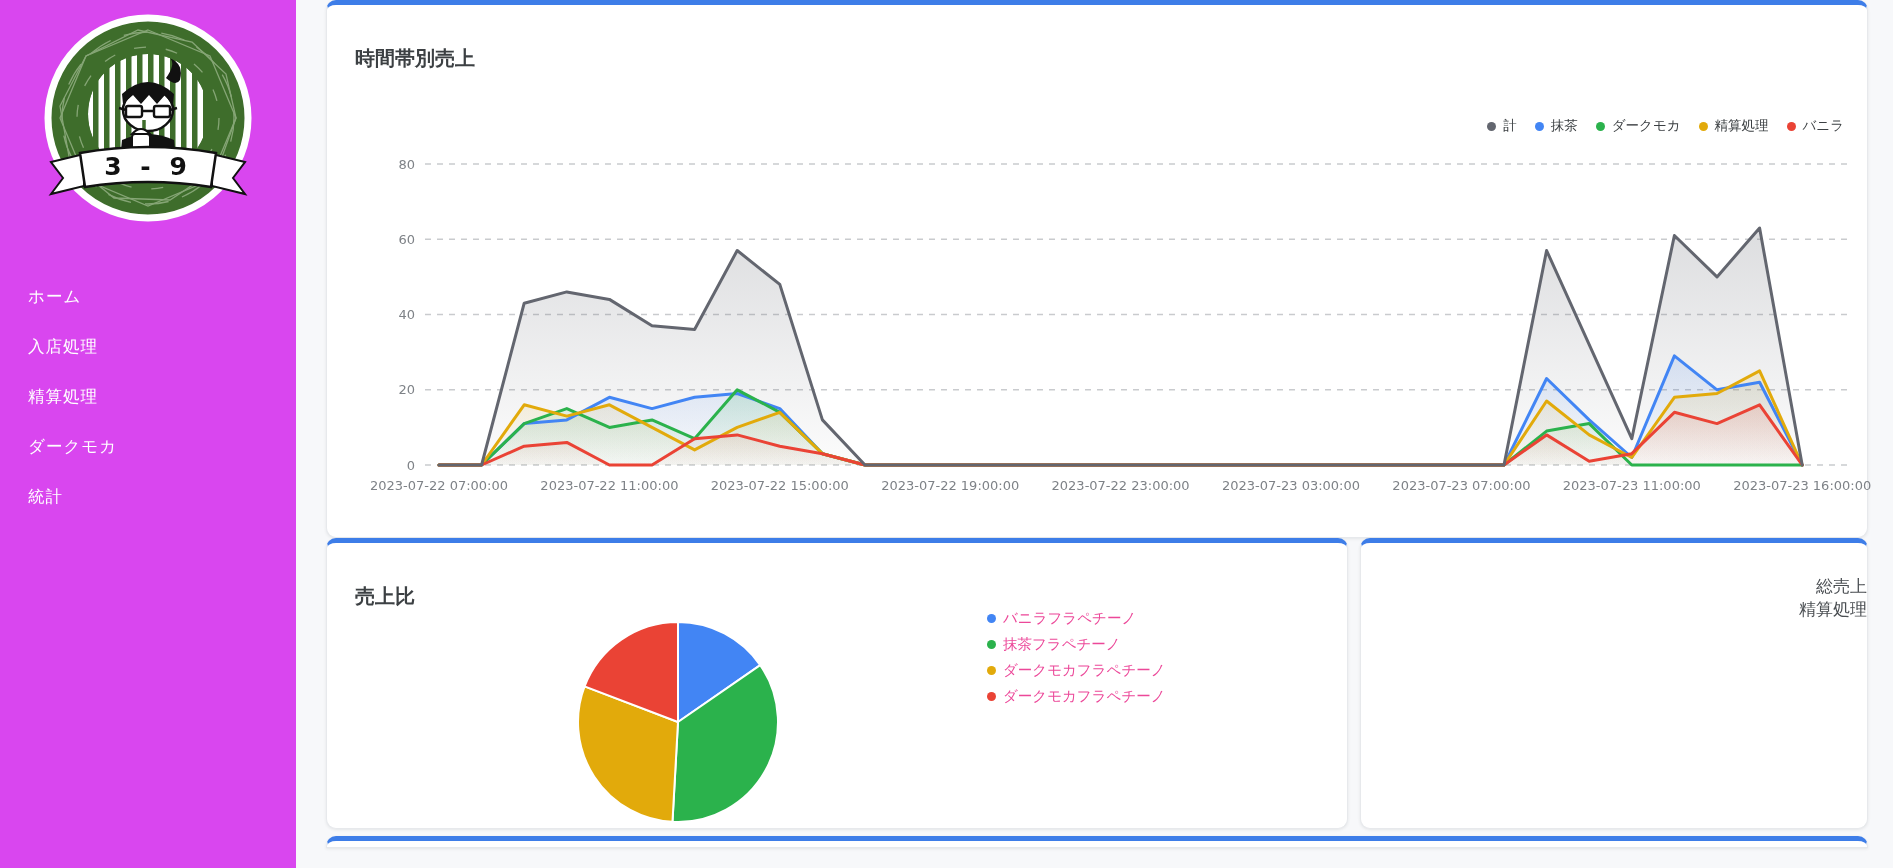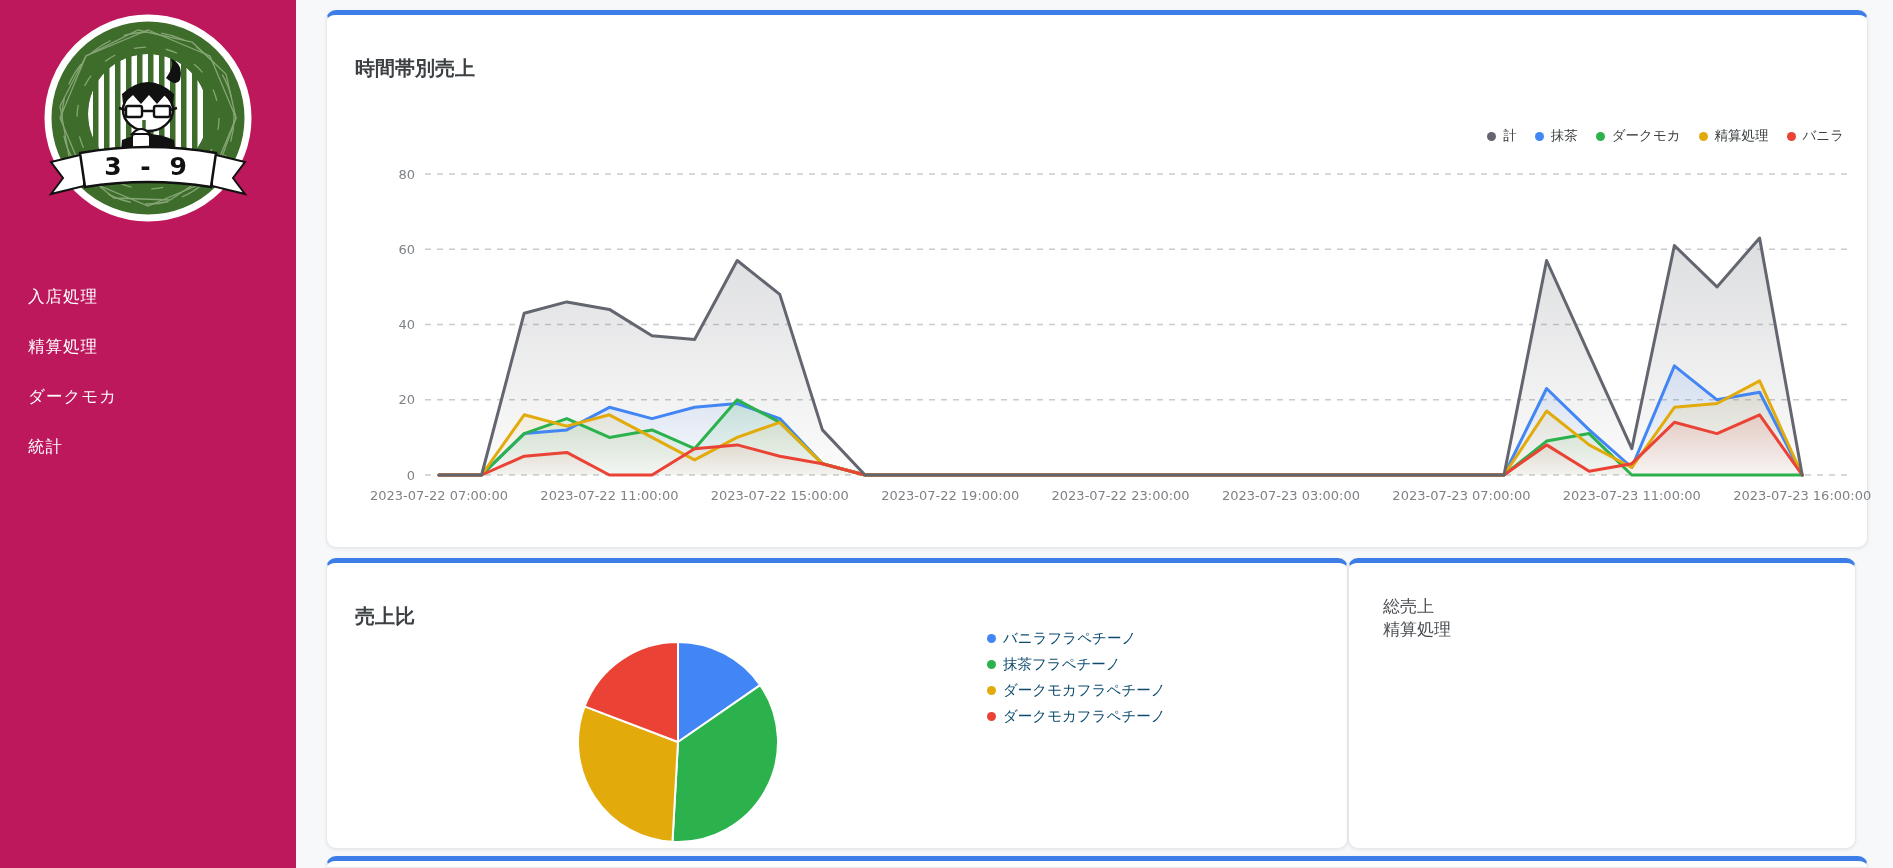--- a/index.html
+++ b/index.html
@@ -3,51 +3,51 @@
 <meta charset="utf-8">
 <style>
   * { margin:0; padding:0; box-sizing:border-box; }
   html,body { width:1893px; height:868px; overflow:hidden; }
   body {
     font-family:"DejaVu Sans","Liberation Sans",sans-serif;
     background:#F7F8FA;
     display:flex;
   }
   
-  .sidebar { width:296px; height:100%; background:#be185d; flex-shrink:0; }
+  .sidebar { width:296px; height:100%; background:#d946ef; flex-shrink:0; }
   .logo-wrap { padding-top:8px; display:flex; justify-content:center; }
   .nav { margin-top:36px; }
   .nav a {
     display:block; padding:14px 28px; color:#FFFFFF; font-size:16.5px;
     font-weight:500; letter-spacing:1px; text-decoration:none; cursor:pointer;
   }
   
-  .main { flex:1; padding:10px 25px 0 30px; }
+  .main { flex:1; padding:0 25px 0 30px;text-align:right; }
   .card {
     background:#FFFFFF; border:1px solid #E7E9EC; border-top:5px solid #3D7DE8;
     border-radius:10px; box-shadow:0 1px 3px rgba(60,64,67,.10); position:relative;
   }
   .card-title { position:absolute; left:28px; top:40px; font-size:20px; color:#3C4043; }
   .line-card { height:538px; }
-  .row2 { display:flex; margin-top:10px; }
+  .row2 { display:flex; gap:12px; }
   .pie-card { width:1022px; height:291px; }
   .stats-card { width:508px; height:291px; padding:32px 0 0 34px; }
   .peek-card { margin-top:7px; height:12px; border-radius:10px 10px 0 0; }
   
   .line-legend {
     position:absolute; right:23px; top:112px; display:flex; align-items:center;
     font-size:13.5px; color:#3C4043;
   }
   .line-legend .item { display:flex; align-items:center; margin-left:18px; cursor:pointer; }
   .dot { width:9px; height:9px; border-radius:50%; display:inline-block; margin-right:7px; flex-shrink:0; }
   #line-chart { position:absolute; left:54px; top:122px; overflow:visible; }
   svg text { font-family:"DejaVu Sans","Liberation Sans",sans-serif; }
   
   #pie-chart { position:absolute; left:246px; top:74px; }
-  .pie-legend { position:absolute; left:660px; top:66px; font-size:14.5px; color:#0c4a6e; }
+  .pie-legend { position:absolute; left:660px; top:66px; font-size:14.5px; color:#ec4899; }
   .pie-legend .item { display:flex; align-items:center; margin-bottom:7px; cursor:pointer; }
   
   .stat-label { font-size:17px; color:#4A4E52; }
   .stat-value { font-size:30px; font-weight:700; color:#17191C; margin:8px 0 22px 0; letter-spacing:.5px; }
 </style>
 </head>
 <body>
 
 <nav class="sidebar">
   <div class="logo-wrap">
@@ -89,20 +89,21 @@
       </g>
       <g transform="translate(0,52)">
         <polygon points="-97,-10 -64,-18 -64,14 -97,22 -85,6" fill="#FFFFFF" stroke="#111111" stroke-width="2"></polygon>
         <polygon points="97,-10 64,-18 64,14 97,22 85,6" fill="#FFFFFF" stroke="#111111" stroke-width="2"></polygon>
         <path d="M-68,-19 Q0,-31 68,-19 L63,15 Q0,5 -63,15 Z" fill="#FFFFFF" stroke="#111111" stroke-width="2.5"></path>
         <text x="0" y="3" text-anchor="middle" font-size="25" font-weight="bold" letter-spacing="5" fill="#111111">3 - 9</text>
       </g>
     </svg>
   </div>
   <div class="nav">
+    <a>ホーム</a>
     <a>入店処理</a>
     <a>精算処理</a>
     <a>ダークモカ</a>
     <a>統計</a>
   </div>
 </nav>
 
 <div class="main">
 
   <section class="card line-card">

